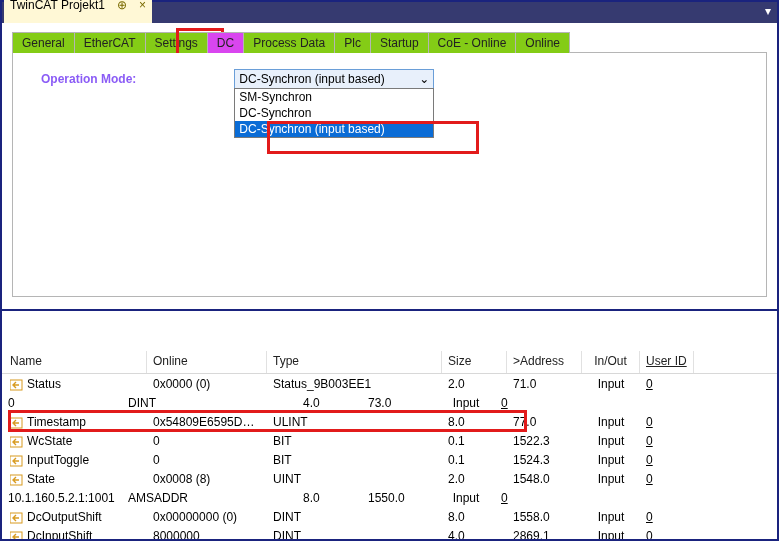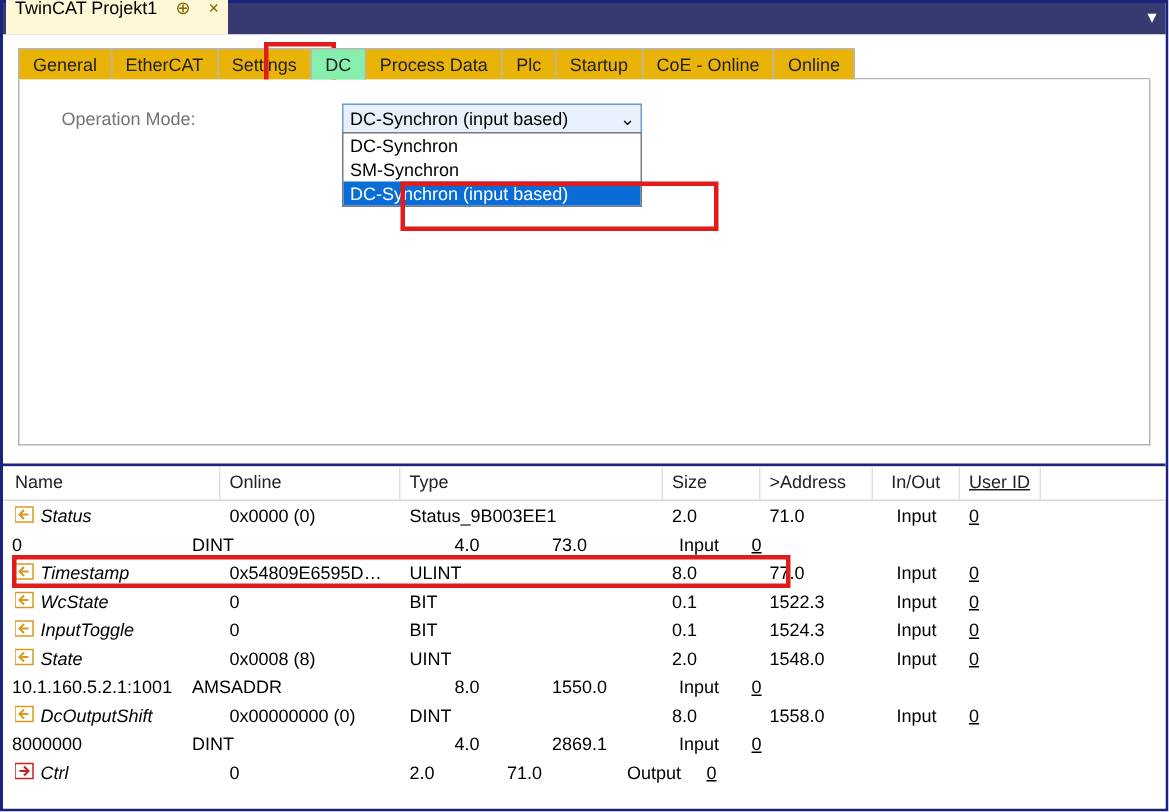--- a/index.html
+++ b/index.html
@@ -10,26 +10,26 @@
   .titlebar { height:21px; background:#363a70; display:flex; align-items:flex-end; padding-left:2px; position:relative; }
   .doc-tab { background:#fff8d6; height:36px; padding:0 6px; display:flex; align-items:center; gap:12px; border-top-left-radius:2px; border-top-right-radius:2px; }
   .pin { width:10px; display:inline-block; text-align:center; color:#7a6a00; }
   .xbtn { color:#7a6a00; cursor:pointer; }
   .titlebar .down { position:absolute; right:6px; top:2px; color:#fff; }
 
   
   .upper { height:288px; border-bottom:2px solid #1a237e; padding:9px 10px 10px 10px; position:relative; background:#fff; }
   .tabs { display:flex; height:21px; border-bottom:1px solid #b5b5b5; }
   .tab { border:1px solid #b5b5b5; border-bottom:none; background:#fff; padding:0 9px; height:21px; line-height:20px; margin-right:-1px; color:#222; cursor:pointer; }
-  .tab.active { background:#86efac; position:relative; z-index:2; }
-  .tab.inactive { background:#eab308; }
+  .tab.active { background:#d946ef; position:relative; z-index:2; }
+  .tab.inactive { background:#84cc16; }
   .tab-pane { border:1px solid #b5b5b5; border-top:none; height:244px; padding:16px 28px; background:#fff; position:relative; }
 
   .op-row { display:flex; align-items:center; gap:98px; }
-  .op-label { color:#737373; }
+  .op-label { color:#8b5cf6;font-weight:bold; }
 
   .combo { position:relative; width:240px; }
   .combo-btn { width:200px; height:20px; border:1px solid #6a9ed8; background:#e8f0fb; display:flex; align-items:center; justify-content:space-between; padding:0 4px; cursor:pointer; }
   .combo-list { position:absolute; top:19px; left:0; width:200px; border:1px solid #7a7a7a; background:#fff; z-index:10; }
   .combo-item { padding:1px 4px; cursor:pointer; white-space:nowrap; }
   .combo-item.sel { background:#0a6cd6; color:#fff; }
 
   
   .callout { position:absolute; border:3px solid #e21b1b; pointer-events:none; }
   #co-dc-tab { left:174px; top:5px; width:48px; height:30px; }
@@ -45,27 +45,27 @@
   .c-type   { width:175px; }
   .c-size   { width:65px; }
   .c-addr   { width:75px; }
   .c-inout  { width:58px;text-align:center; }
   .c-userid { width:54px;text-decoration:underline; }
   .c-linked { flex:1; }
 
   .grid-body { }
   .gr { display:flex; height:19px; align-items:center; }
   .gr .gc { padding:0 6px; overflow:hidden; white-space:nowrap; text-overflow:ellipsis; }
-  .gr .c-name { display:flex; align-items:flex-start; gap:4px; padding-left:6px;font-style:italic; }
+  .gr .c-name { display:flex; align-items:flex-end; gap:4px; padding-left:6px; }
   .ic { width:13px; height:12px; display:inline-block; }
   .ic svg { display:block; }
 
   
   #co-row-ts { position:absolute; border:3px solid #e21b1b; left:6px; width:519px; height:22px; pointer-events:none; }
-  .lower { position:relative; }
+  .lower { position:relative;margin-top:40px; }
 
 </style>
 </head>
 <body>
 
 <div class="frame">
 
   <div class="titlebar">
     <div class="doc-tab">
       <span>TwinCAT Projekt1</span>
@@ -95,22 +95,22 @@
     <div class="tab-pane">
       <div class="op-row">
         <span class="op-label">Operation Mode:</span>
 
         <div class="combo">
           <div class="combo-btn">
             <span>DC-Synchron (input based)</span>
             <span>⌄</span>
           </div>
           <div class="combo-list" id="combo-list">
+              <div class="combo-item">SM-Synchron</div>
               <div class="combo-item">DC-Synchron</div>
-              <div class="combo-item">SM-Synchron</div>
               <div class="combo-item sel">DC-Synchron (input based)</div>
             </div>
         </div>
       </div>
     </div>
   </div>
 
   <div class="lower">
     <div class="grid-head">
       <div class="hc c-name">Name</div>
@@ -242,20 +242,29 @@
           </div>
           <div class="gc c-online">0x00000000 (0)</div>
           <div class="gc c-type">DINT</div>
           <div class="gc c-size">8.0</div>
           <div class="gc c-addr">1558.0</div>
           <div class="gc c-inout">Input</div>
           <div class="gc c-userid">0</div>
           <div class="gc c-linked"></div>
         </div>
         <div class="gr">
+          <div class="gc c-name">
+            <span class="ic">
+              <svg width="13" height="12">
+                <rect x="0" y="1" width="12" height="10" fill="#fff" stroke="#d89a1f"></rect>
+                <path d="M9 6 L4 6 M6 3 L3 6 L6 9" fill="none" stroke="#d89a1f" stroke-width="1.4"></path>
+              </svg>
+            </span>
+            <span>DcInputShift</span>
+          </div>
           <div class="gc c-online">8000000</div>
           <div class="gc c-type">DINT</div>
           <div class="gc c-size">4.0</div>
           <div class="gc c-addr">2869.1</div>
           <div class="gc c-inout">Input</div>
           <div class="gc c-userid">0</div>
           <div class="gc c-linked"></div>
         </div>
         <div class="gr">
           <div class="gc c-name">

